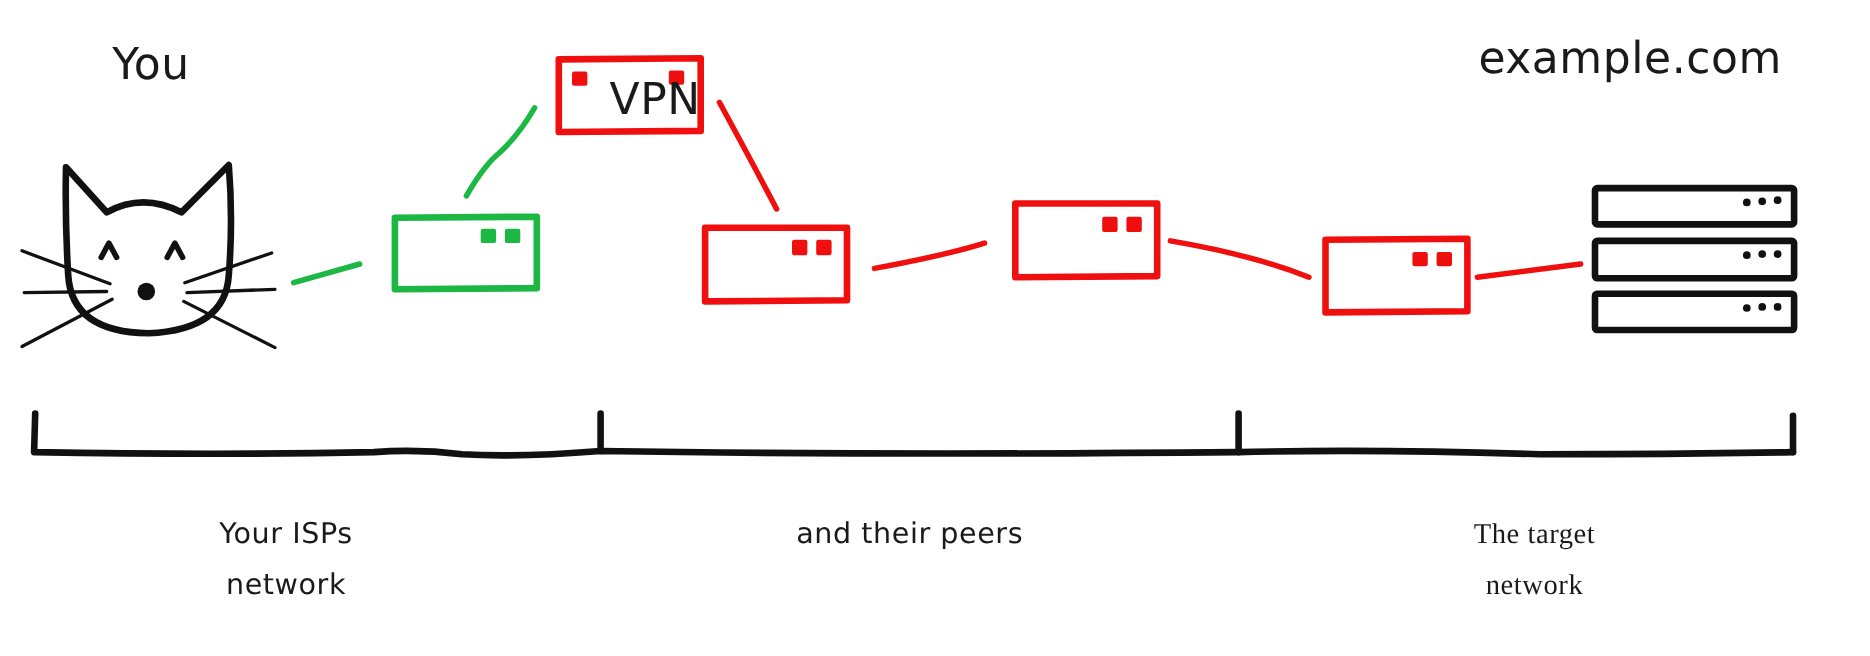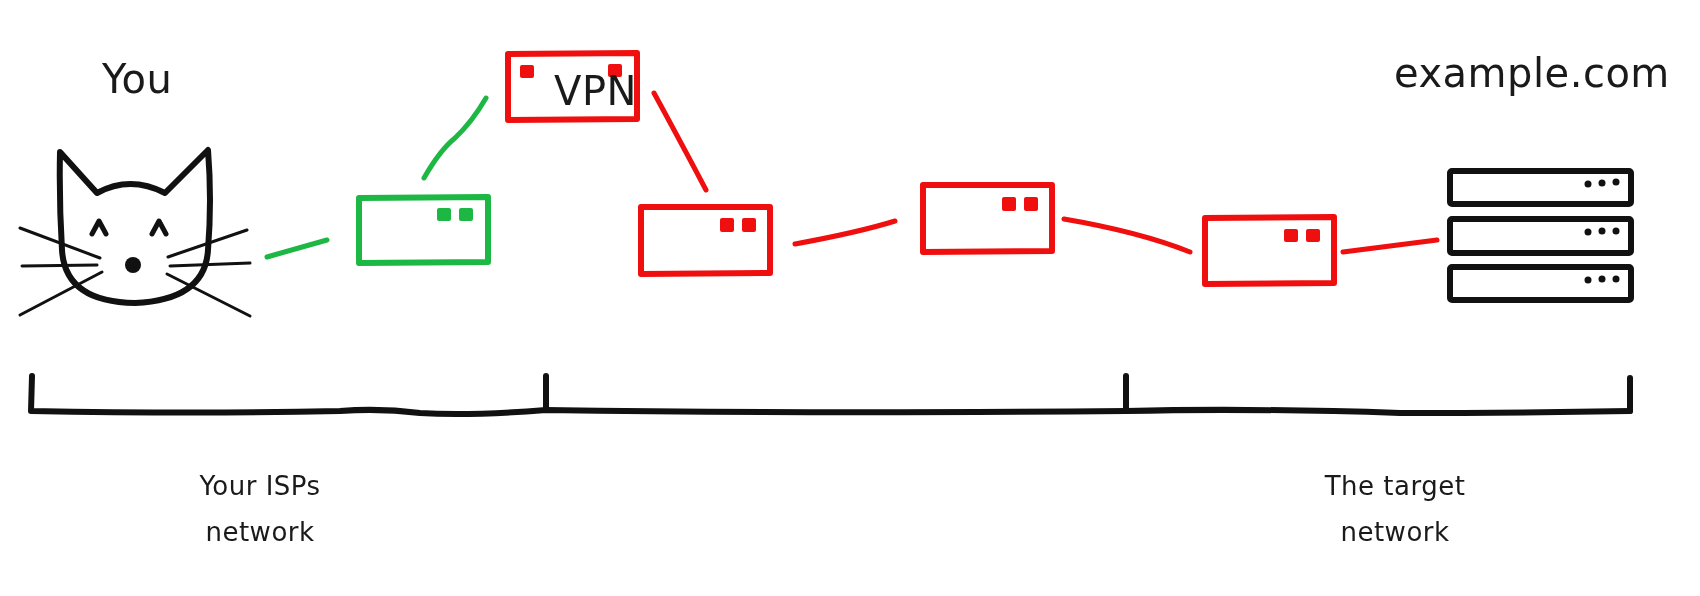--- a/index.html
+++ b/index.html
@@ -9,21 +9,21 @@
   .red { stroke: #f00f0f; fill: none; stroke-linecap: round; stroke-linejoin: round; }
   .green { stroke: #1db744; fill: none; stroke-linecap: round; stroke-linejoin: round; }
   .lbl {
     position: absolute;
     font-family: "DejaVu Sans", sans-serif;
     color: #1a1a1a;
     text-align: center;
     white-space: nowrap;
     letter-spacing: 0.5px;
   }
-  .title { font-size: 40px; margin-top: 20px; }
+  .title { font-size: 40px; }
   .seg { font-size: 26px; line-height: 46px; width: 400px; }
   .vpn-text { font-size: 40px; width: 129px; text-align: right; }
 </style>
 </head>
 <body>
 
 <svg id="diagram" width="1700" height="596" viewBox="0 0 1700 596">
 
   <g>
     <path class="ink" stroke-width="6" d="M60,152 L97,193 Q130,175 165,193 L208,150 Q212,200 208,250 Q205,300 135,303 Q65,302 62,250 Q59,200 60,152 Z"></path>
@@ -97,25 +97,26 @@
 
   <g>
     <path class="ink" stroke-width="6" d="M32,376 L31,411 Q200,414 340,411 Q380,408 420,413 Q470,416 546,410 Q800,414 1126,411 Q1250,408 1400,413 Q1520,413 1630,411"></path>
     <path class="ink" stroke-width="6" d="M546,376 L546,410"></path>
     <path class="ink" stroke-width="6" d="M1126,376 L1126,411"></path>
     <path class="ink" stroke-width="6" d="M1630,378 L1630,411"></path>
   </g>
 </svg>
 
 <div class="lbl title" style="left:102px; top:36px;">You</div>
-<div class="lbl title" style="left:1394px; top:30px;">example.com</div>
+<div class="lbl title" style="left:1344px; top:30px;">example.com</div>
 <div class="lbl vpn-text" style="left:508px; top:68px;">VPN</div>
 
 <div class="lbl seg" style="left:60px; top:463px;">
   <div>Your ISPs</div>
   <div>network</div>
 </div>
 <div class="lbl seg" style="left:627px; top:463px;">
+  <div>and their peers</div>
 </div>
-<div class="lbl seg" style="left:1195px; top:463px;">
+<div class="lbl seg" style="left:1195px; top:463px;font-family:Liberation Serif, serif;">
   <div>The target</div>
   <div>network</div>
 </div>
 
 </body></html>

